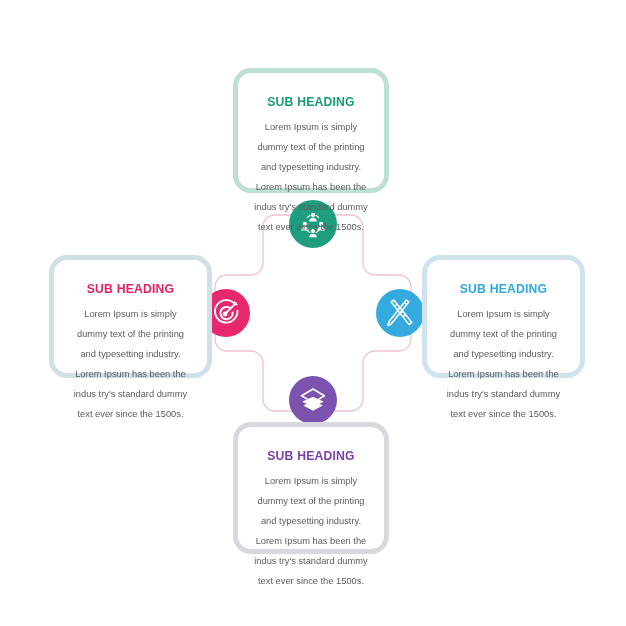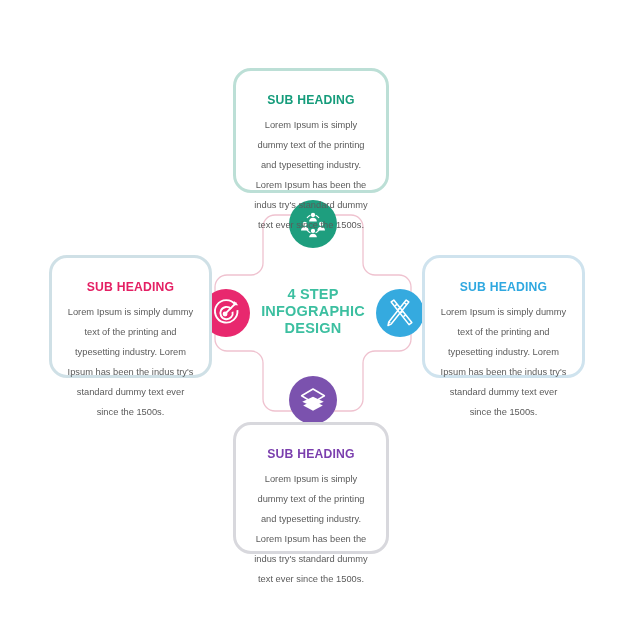--- a/index.html
+++ b/index.html
@@ -39,21 +39,21 @@
   .node svg{display:block;}
   .node-top{left:289px;top:200px;}
   .node-left{left:202px;top:289px;}
   .node-right{left:376px;top:289px;}
   .node-bottom{left:289px;top:376px;}
 
   
   .card{
     position:absolute;
     box-sizing:border-box;
-    border:3px solid #be185d;
+    border:5px solid #be185d;
     border-radius:18px;
     background:#fff;
     padding:10px 14px;
     text-align:center;
   }
   .card-top{left:233px;top:68px;width:156px;height:125px;}
   .card-left{left:49px;top:255px;width:163px;height:123px;}
   .card-right{left:422px;top:255px;width:163px;height:123px;}
   .card-bottom{left:233px;top:422px;width:156px;height:132px;}
 
@@ -107,25 +107,20 @@
                V74
                A12 12 0 0 1 14 62
                H38
                A12 12 0 0 0 50 50
                V14
                A12 12 0 0 1 62 2
                Z" fill="#ffffff" stroke="#efc2cf" stroke-width="1.3"></path>
     </svg>
   </div>
 
-  <div class="center-label">
-    <div>4 STEP</div>
-    <div>INFOGRAPHIC</div>
-    <div>DESIGN</div>
-  </div>
 
   <div class="node node-top" style="background:#1E9E7E;">
     <span>
       <svg width="30" height="30" viewBox="0 0 32 32" aria-hidden="true">
         <g fill="#ffffff">
           <circle cx="16" cy="6.4" r="2.3"></circle>
           <path d="M11.9 13.2c0-2.3 1.8-3.9 4.1-3.9s4.1 1.6 4.1 3.9z"></path>
           <circle cx="7.3" cy="16" r="2.3"></circle>
           <path d="M3.2 22.8c0-2.3 1.8-3.9 4.1-3.9s4.1 1.6 4.1 3.9z"></path>
           <circle cx="24.7" cy="16" r="2.3"></circle>

